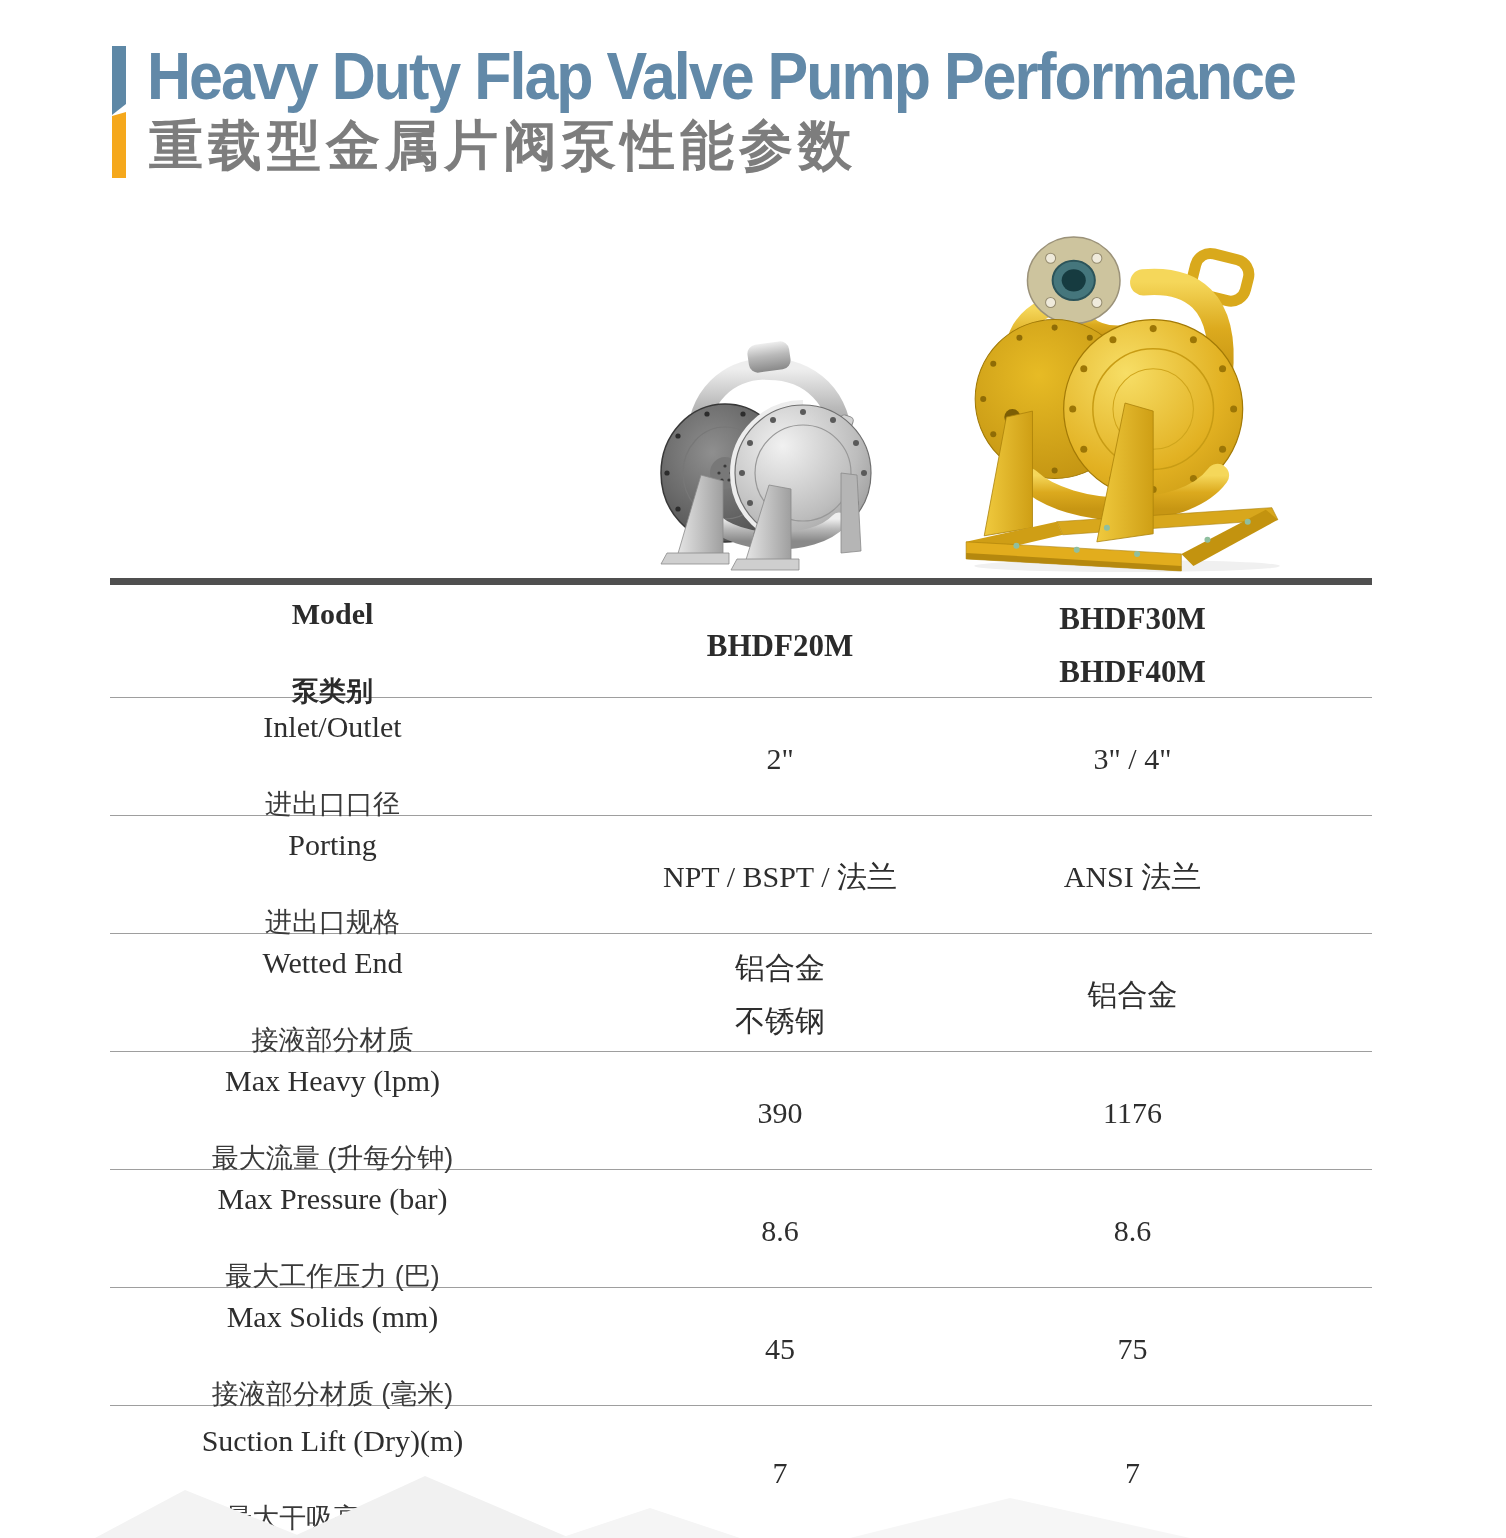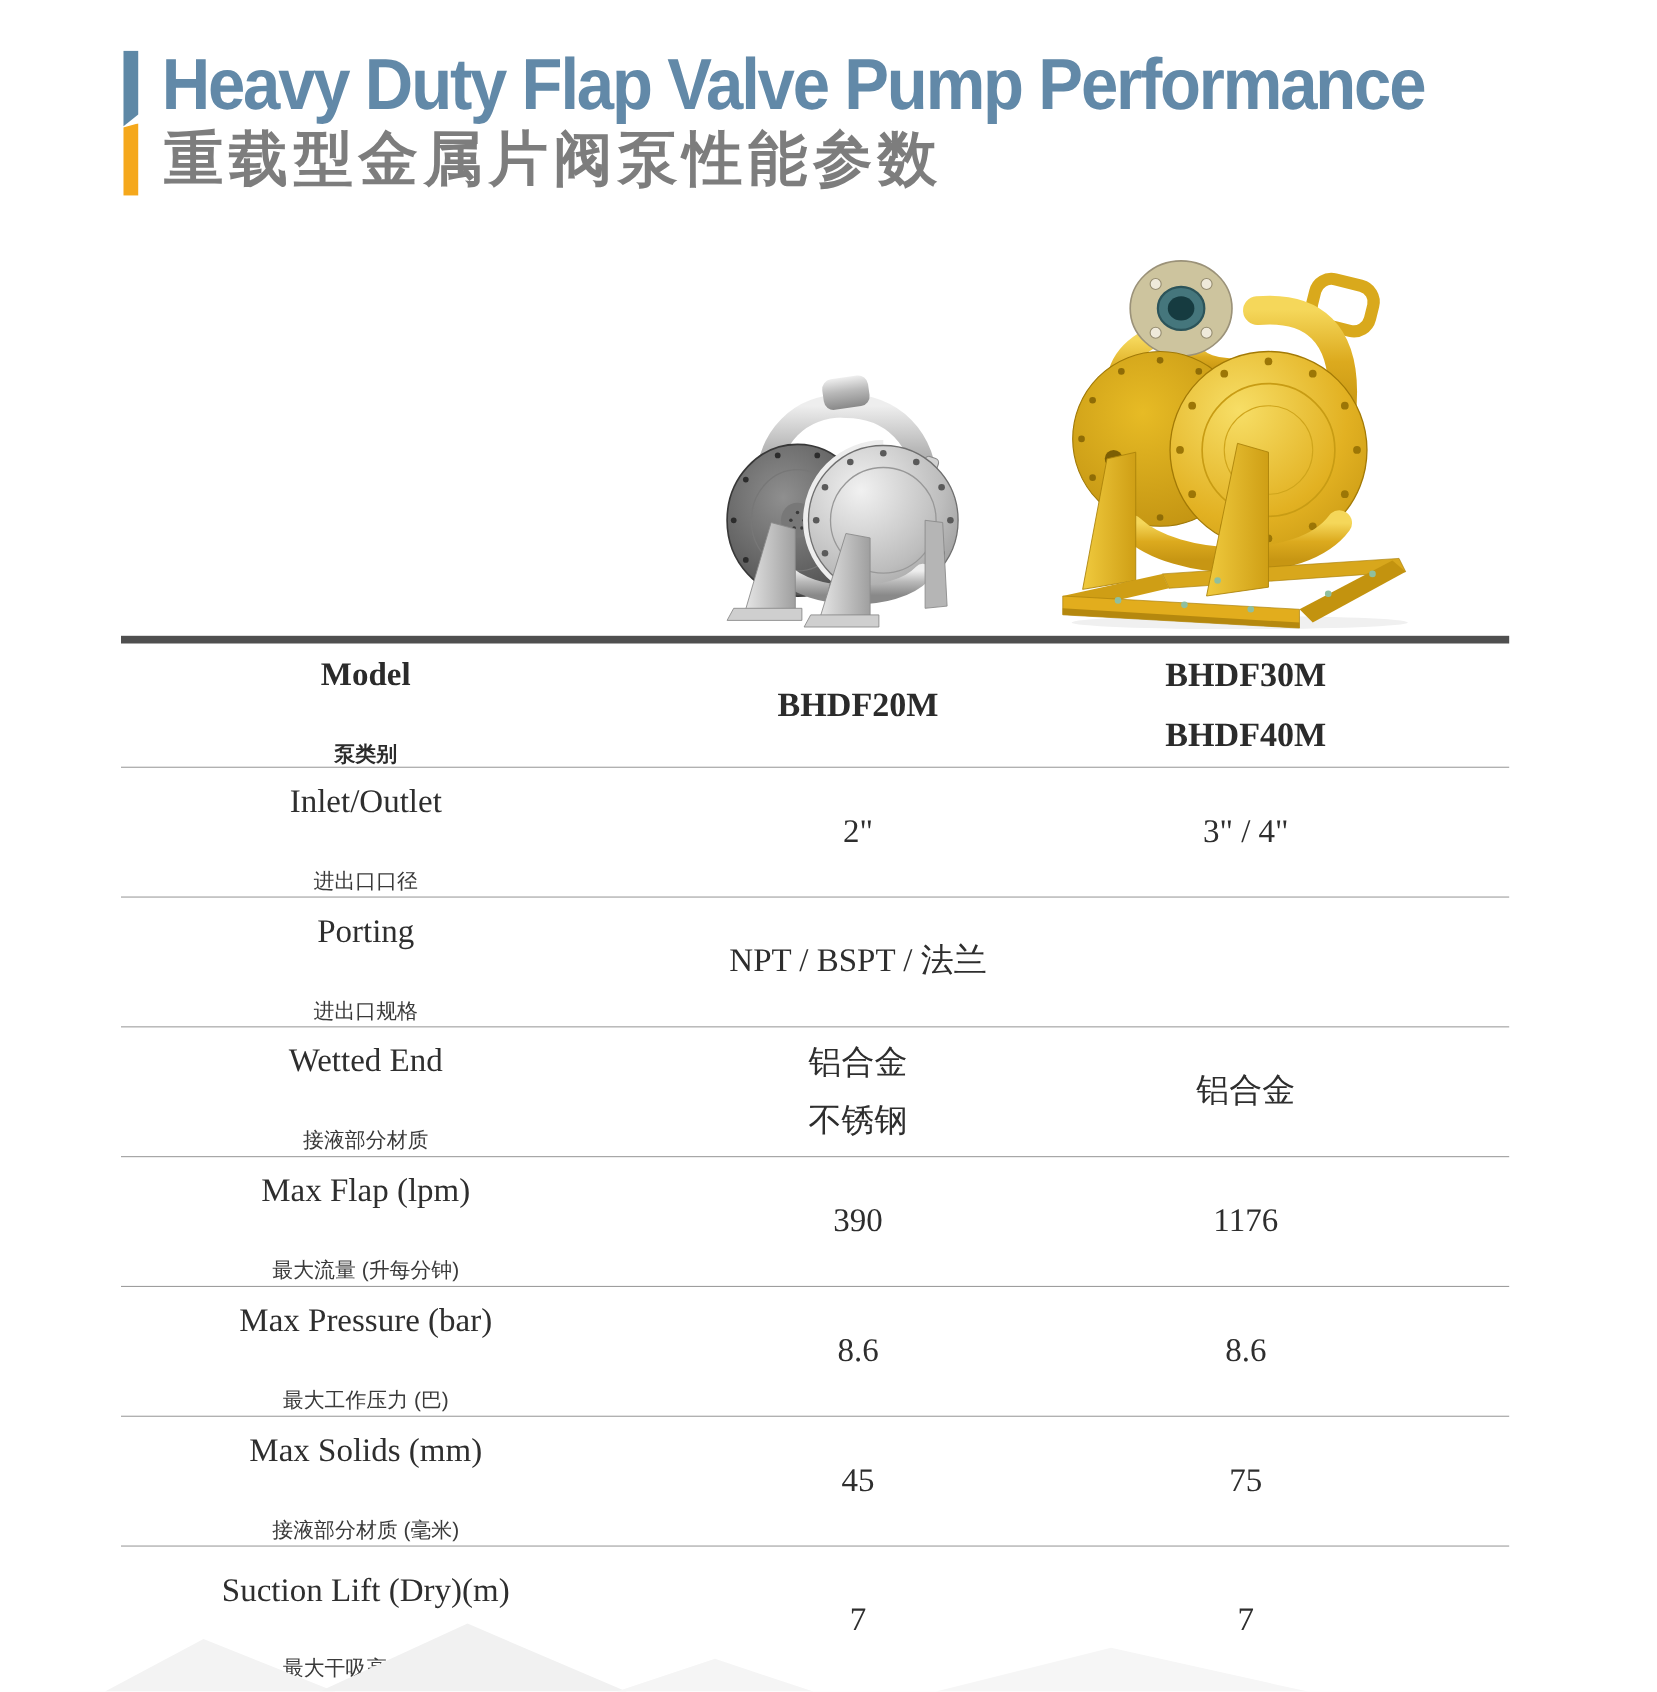--- a/index.html
+++ b/index.html
@@ -32,21 +32,21 @@
   }
   .trow{
     display:grid;grid-template-columns:445px 450px 1fr;
     height:117px;border-bottom:1px solid #9E9E9E;align-items:center;
   }
   .trow.header-row{height:112px;}
   .trow.last-row{height:134px;border-bottom:none;}
   .cell{display:flex;flex-direction:column;align-items:center;justify-content:center;gap:7px;text-align:center;}
   .c3{padding-right:112px;text-align:right;}
   .en{font-family:"Liberation Serif",serif;font-size:30px;color:#2E2E2E;line-height:1.15;margin-top:12px;}
-  .zh{font-family:"Liberation Sans",sans-serif;font-size:19px;color:#3A3A3A;font-weight:500;line-height:1.15;margin-top:37px;}
+  .zh{font-family:"Liberation Sans",sans-serif;font-size:27px;color:#3A3A3A;font-weight:500;line-height:1.15;margin-top:37px;}
   .header-row .en,.header-row .zh{font-weight:700;color:#2B2B2B;}
   .model{font-family:"Liberation Serif",serif;font-weight:700;font-size:31px;color:#2B2B2B;line-height:1.5;}
   .val{font-family:"Liberation Serif",serif;font-size:30px;color:#2E2E2E;line-height:1.55;}
   
   .watermark{position:absolute;left:0;bottom:0;width:1506px;height:70px;}
 </style>
 </head>
 <body>
 
 <div class="page">
@@ -266,39 +266,42 @@
     </div>
 
     <div class="trow">
       <div class="cell c1">
         <div class="en">Porting</div>
         <div class="zh">进出口规格</div>
       </div>
       <div class="cell c2">
         <div class="val">NPT / BSPT / 法兰</div>
       </div>
+      <div class="cell c3">
+        <div class="val">ANSI 法兰</div>
+      </div>
     </div>
 
     <div class="trow">
       <div class="cell c1">
         <div class="en">Wetted End</div>
         <div class="zh">接液部分材质</div>
       </div>
       <div class="cell c2">
         <div class="val">铝合金</div>
         <div class="val">不锈钢</div>
       </div>
       <div class="cell c3">
         <div class="val">铝合金</div>
       </div>
     </div>
 
     <div class="trow">
       <div class="cell c1">
-        <div class="en">Max Flap (lpm)</div>
+        <div class="en">Max Heavy (lpm)</div>
         <div class="zh">最大流量 (升每分钟)</div>
       </div>
       <div class="cell c2">
         <div class="val">390</div>
       </div>
       <div class="cell c3">
         <div class="val">1176</div>
       </div>
     </div>
 

